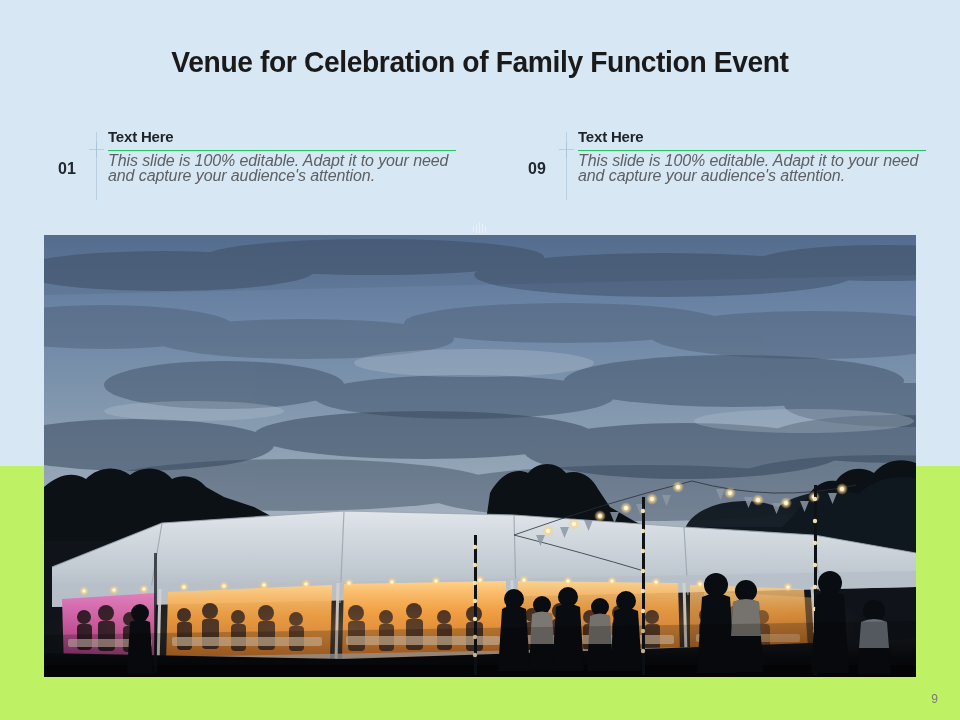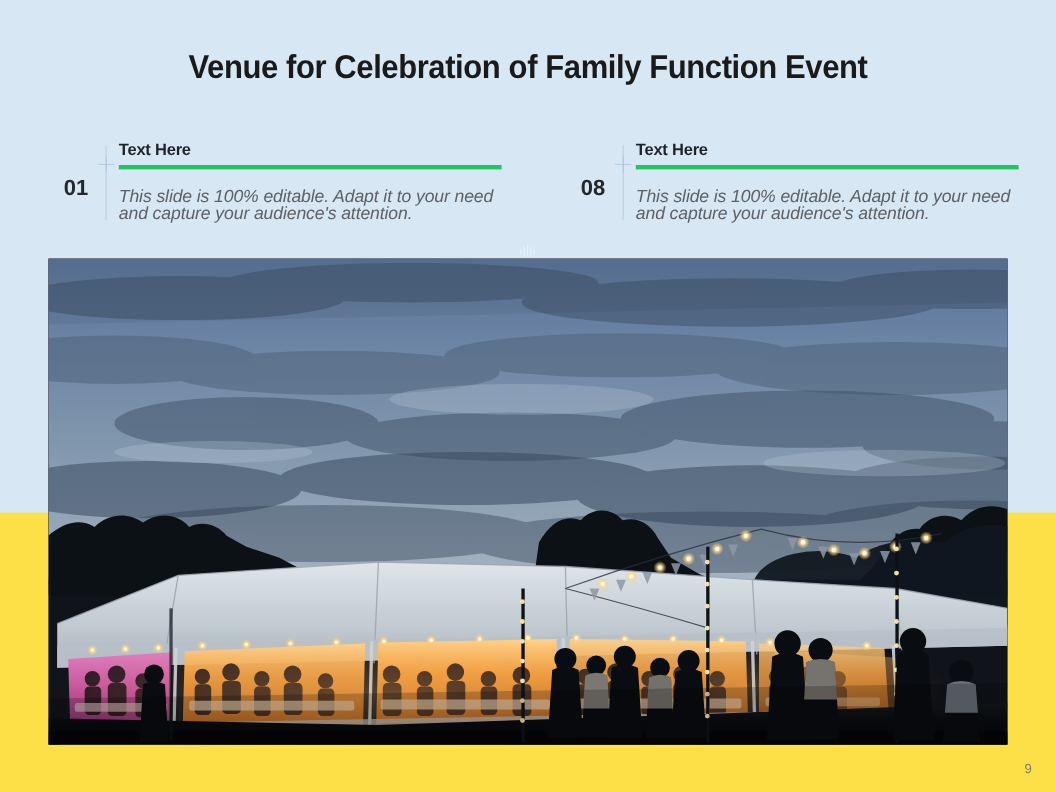--- a/index.html
+++ b/index.html
@@ -12,21 +12,21 @@
     height: 720px;
     background: #ffffff;
     font-family: "Liberation Sans", sans-serif;
     overflow: hidden;
   }
 
   .slide {
     position: relative;
     width: 960px;
     height: 720px;
-    background: #fde047;
+    background: #bef264;
     overflow: hidden;
   }
 
   
   .bg-panel {
     position: absolute;
     left: 0;
     top: 0;
     width: 960px;
     height: 466px;
@@ -67,21 +67,21 @@
   }
   .block.b1 { left: 58px; }
   .block.b2 { left: 528px; }
 
   .block-num {
     position: absolute;
     left: 0;
     top: 32px;
     width: 34px;
     text-align: left;
-    font-size: 20px;
+    font-size: 16px;
     font-weight: bold;
     color: #22282e;
     font-family: "Liberation Sans Narrow", "Liberation Sans", sans-serif;
     letter-spacing: 0px;
   }
 
   
   .block-rule {
     position: absolute;
     left: 38px;
@@ -123,22 +123,22 @@
   }
 
   .block-head {
     font-size: 15px;
     font-weight: bold;
     color: #1d2329;
     font-family: "Liberation Sans Narrow", "Liberation Sans", sans-serif;
     letter-spacing: -0.2px;
     line-height: 18px;
     padding-bottom: 4px;
-    border-bottom: 4px solid #22c55e;
-    margin-bottom: 18px;
+    border-bottom: 1px solid #22c55e;
+    margin-bottom: 2px;
   }
 
   .block-text {
     font-size: 16px;
     font-style: italic;
     color: #5d6165;
     line-height: 15px;
     font-family: "Liberation Sans Narrow", "Liberation Sans", sans-serif;
     letter-spacing: -0.1px;
   }
@@ -202,21 +202,21 @@
       <div class="block-num">01</div>
       <div class="block-rule"></div>
       <div class="sparkle"></div>
       <div class="block-body">
         <div class="block-head">Text Here</div>
         <div class="block-text">This slide is 100% editable. Adapt it to your need and capture your audience's attention.</div>
       </div>
     </div>
 
     <div class="block b2">
-      <div class="block-num">08</div>
+      <div class="block-num">09</div>
       <div class="block-rule"></div>
       <div class="sparkle"></div>
       <div class="block-body">
         <div class="block-head">Text Here</div>
         <div class="block-text">This slide is 100% editable. Adapt it to your need and capture your audience's attention.</div>
       </div>
     </div>
 
   </div>
 

